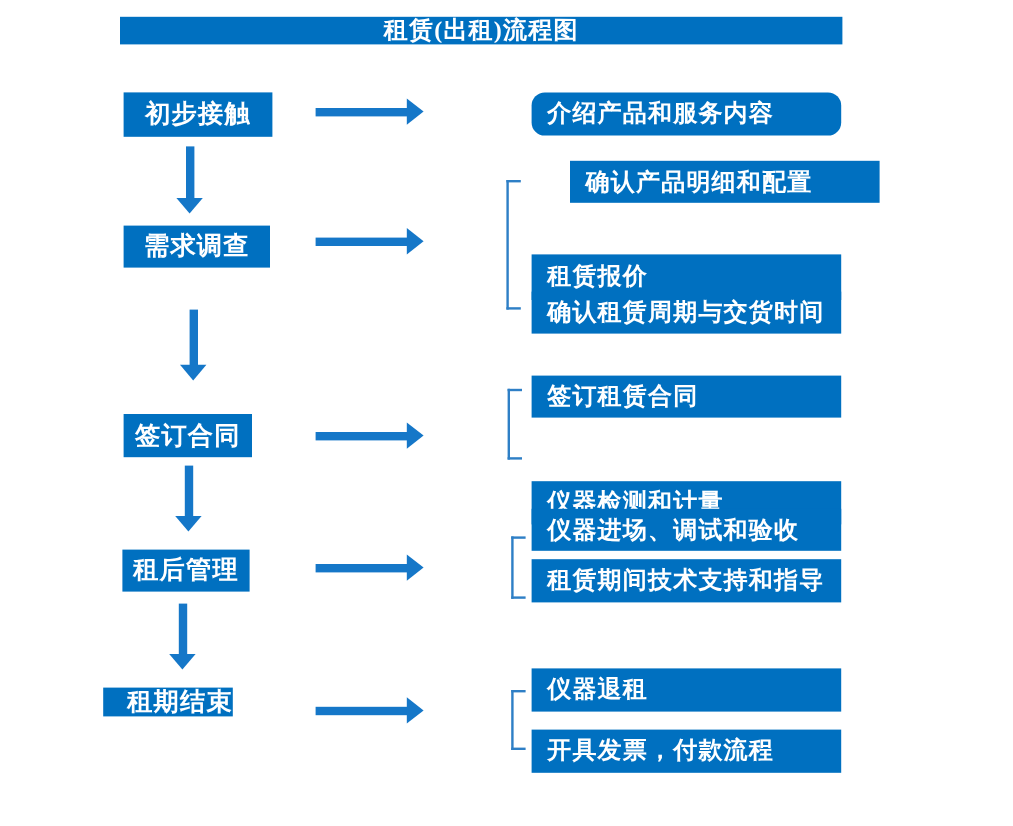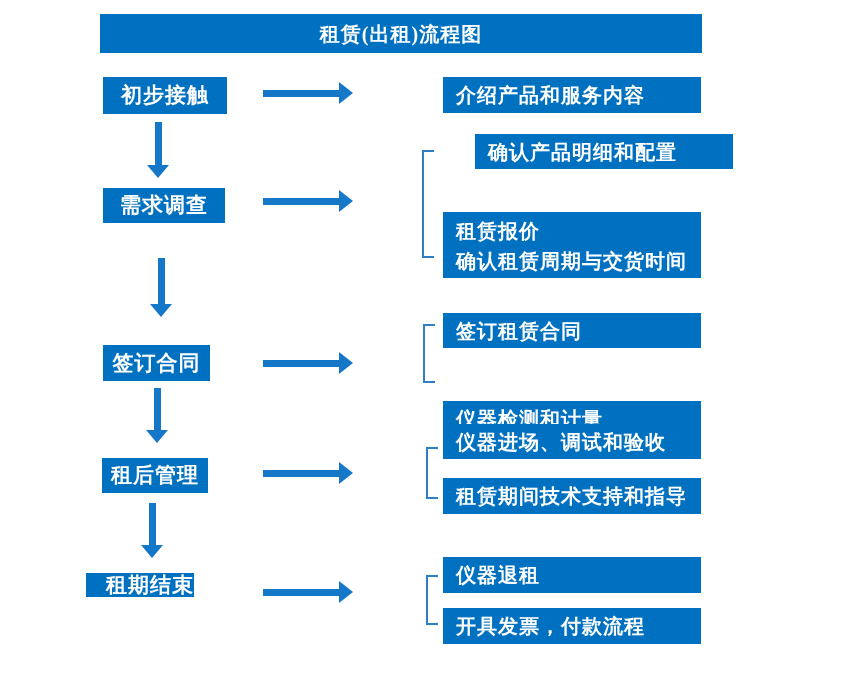--- a/index.html
+++ b/index.html
@@ -72,62 +72,62 @@
     border: 2px solid var(--bracket, #2e7fc6);
     border-right: none;
     box-sizing: border-box;
   }
 </style>
 </head>
 <body>
 
 <div class="canvas">
 
-  <div class="box titlebar" style="left:100px; top:14px; width:602px; height:39px;">
+  <div class="box titlebar" style="left:100px; top:14px; width:602px; height:23px;">
     <span>租赁(出租)流程图</span>
   </div>
 
   <div class="box stage" style="left:103px; top:77px; width:124px; height:37px;">
     <span>初步接触</span>
   </div>
   <div class="box stage" style="left:103px; top:188px; width:122px; height:35px;align-items:center;">
     <span>需求调查</span>
   </div>
   <div class="box stage" style="left:103px; top:345px; width:107px; height:36px;">
     <span>签订合同</span>
   </div>
   <div class="box stage" style="left:102px; top:458px; width:106px; height:35px;">
     <span>租后管理</span>
   </div>
   <div class="box stage" style="left:86px; top:573px; width:108px; height:24px;justify-content:flex-end;">
     <span>租期结束</span>
   </div>
 
-  <div class="box output" style="left:443px; top:77px; width:258px; height:36px;">
+  <div class="box output" style="left:443px; top:77px; width:258px; height:36px;border-radius:11px;">
     <span>介绍产品和服务内容</span>
   </div>
   <div class="box output" style="left:443px; top:134px; width:258px; height:35px;margin-left:32px;">
     <span>确认产品明细和配置</span>
   </div>
   <div class="box output" style="left:443px; top:184px; width:258px; height:38px;margin-top:28px;">
     <span>租赁报价</span>
   </div>
   <div class="box output" style="left:443px; top:243px; width:258px; height:35px;">
     <span>确认租赁周期与交货时间</span>
   </div>
   <div class="box output" style="left:443px; top:313px; width:258px; height:35px;">
     <span>签订租赁合同</span>
   </div>
   <div class="box output" style="left:443px; top:362px; width:258px; height:36px;margin-top:39px;">
     <span>仪器检测和计量</span>
   </div>
   <div class="box output" style="left:443px; top:424px; width:258px; height:35px;">
     <span>仪器进场、调试和验收</span>
   </div>
-  <div class="box output" style="left:443px; top:478px; width:258px; height:36px;">
+  <div class="box output" style="left:443px; top:466px; width:258px; height:36px;">
     <span>租赁期间技术支持和指导</span>
   </div>
   <div class="box output" style="left:443px; top:557px; width:258px; height:36px;">
     <span>仪器退租</span>
   </div>
   <div class="box output" style="left:443px; top:608px; width:258px; height:36px;">
     <span>开具发票，付款流程</span>
   </div>
 
   <div class="h-arrow" style="left:263px; top:82px; width:90px;">

